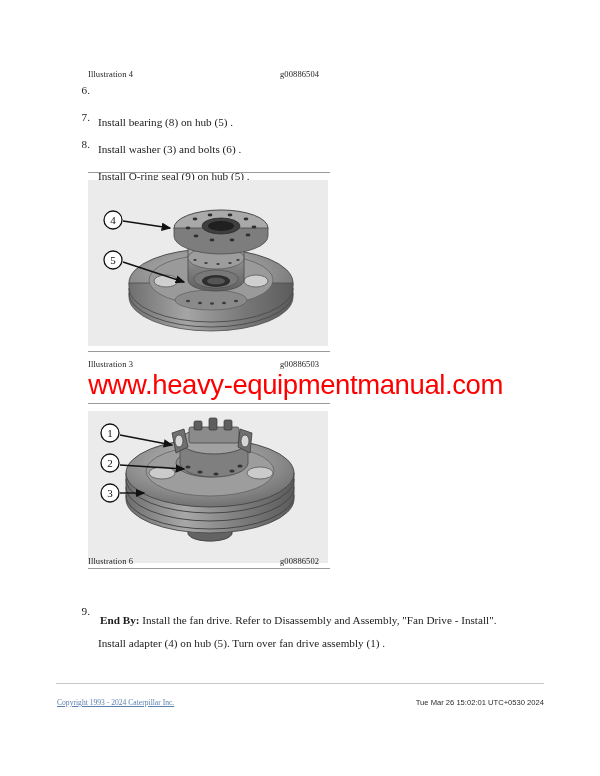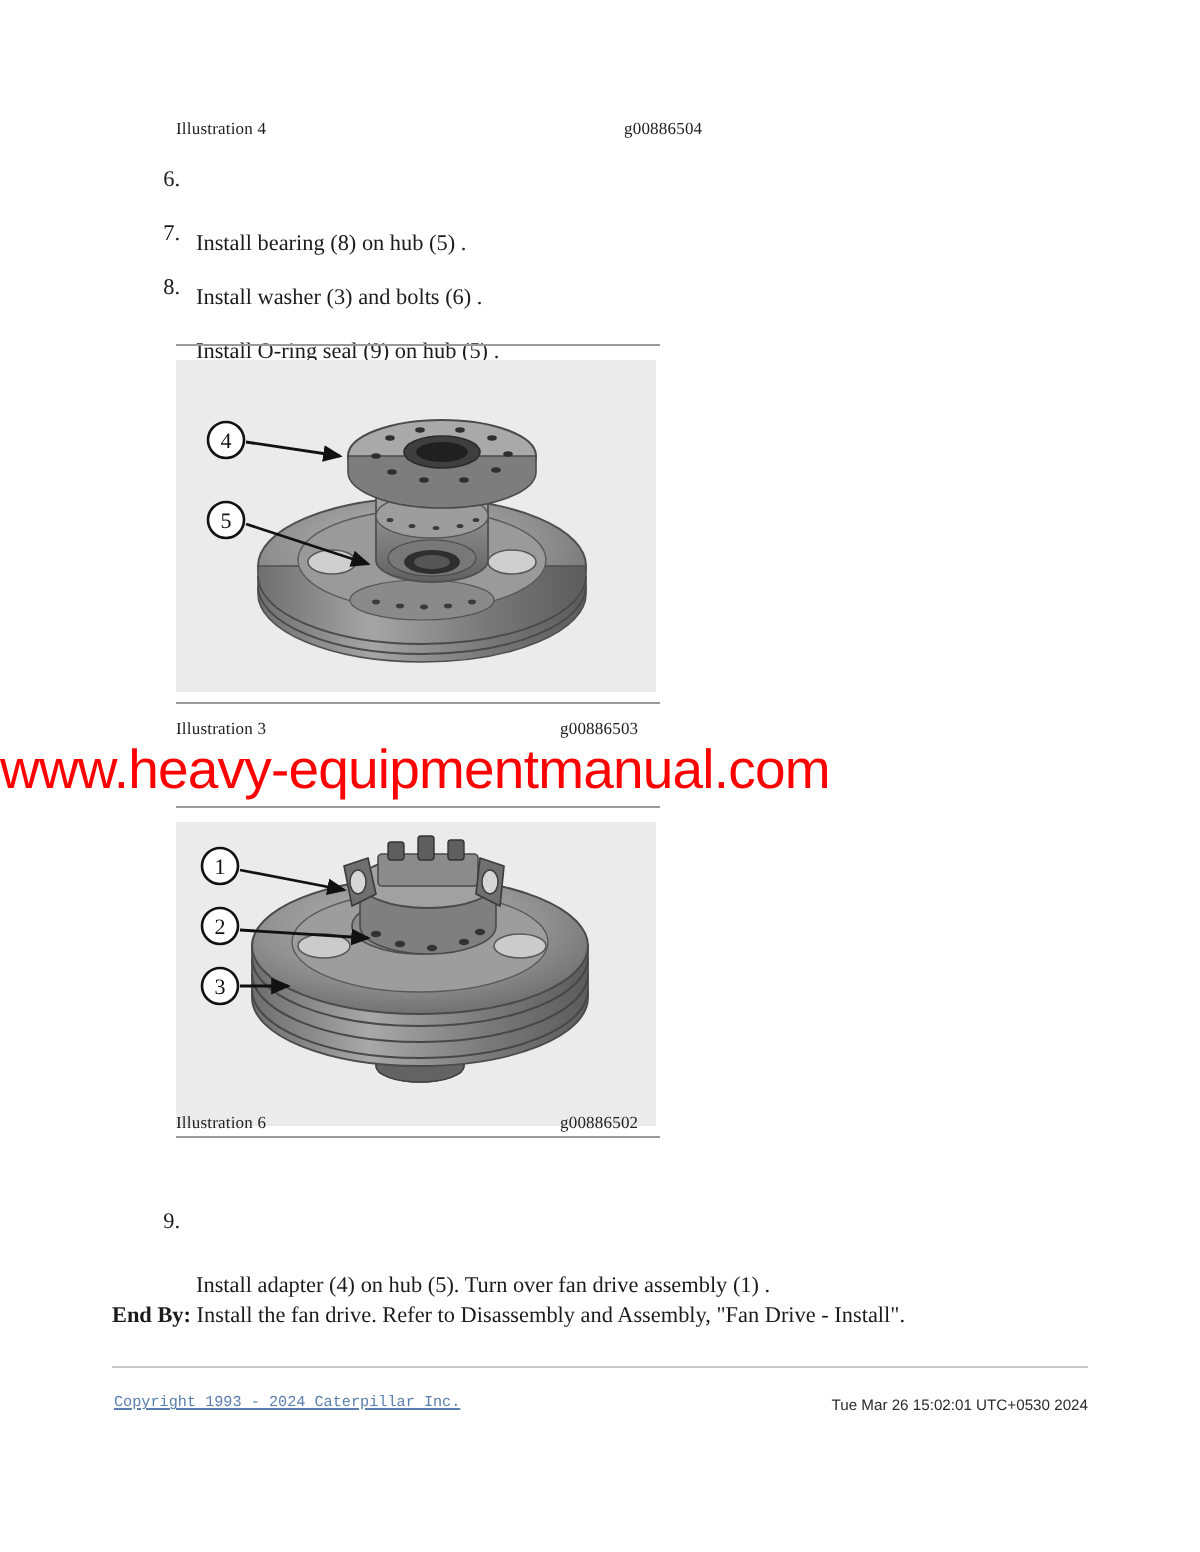--- a/index.html
+++ b/index.html
@@ -87,36 +87,36 @@
     background: #ebebeb;
     overflow: hidden;
   }
   .figure svg { display: block; width: 100%; height: 100%; }
 
   
   .watermark {
     position: absolute;
     left: 0;
     width: 503px;
-    text-align: left;
+    text-align: right;
     color: #fe0000;
     font-family: "Liberation Sans", "DejaVu Sans", sans-serif;
     font-size: 27.5px;
     font-weight: 400;
     letter-spacing: -0.4px;
     white-space: nowrap;
     z-index: 40;
     pointer-events: none;
   }
 
   
   .footer-left {
     position: absolute;
     left: 57px;
-    font-family: Liberation Mono, monospace;
+    font-family: Liberation Serif, serif;
     font-size: 7.6px;
     line-height: 13px;
     color: #5a7fae;
   }
   .footer-left a {
     color: #5a7fae;
     text-decoration: underline;
     display: block;
   }
   .footer-right {
@@ -127,21 +127,21 @@
     line-height: 13px;
     color: #2b2b2b;
     white-space: nowrap;
   }
 </style>
 </head>
 <body>
 
 <div class="page">
 
-  <div class="caption-row" style="top:59px;gap:32px;">
+  <div class="caption-row" style="top:69px;">
     <span class="cap-label">Illustration 4</span>
     <span class="cap-code">g00886504</span>
   </div>
 
   <div class="step" style="top:83px;">
     <span class="num">6.</span>
     <span class="txt">Install bearing (8) on hub (5) .</span>
   </div>
   <div class="step" style="top:110px;">
     <span class="num">7.</span>
@@ -329,21 +329,21 @@
   <div class="caption-row" style="top:556px;">
     <span class="cap-label">Illustration 6</span>
     <span class="cap-code">g00886502</span>
   </div>
 
   <div class="step" style="top:604px;">
     <span class="num">9.</span>
     <span class="txt">Install adapter (4) on hub (5). Turn over fan drive assembly (1) .</span>
   </div>
 
-  <div class="endby" style="top:651px;">
+  <div class="endby" style="top:613px;margin-left:44px;">
     <b>End By:</b><span> Install the fan drive. Refer to Disassembly and Assembly, "Fan Drive - Install".</span>
   </div>
 
   <div class="rule-footer" style="top:683px;"></div>
 
   <div class="footer-left" style="top:696px;">
     <a href="#" style="color: rgb(90, 127, 174);">Copyright 1993 - 2024 Caterpillar Inc.</a>
   </div>
   <div class="footer-right" style="top:696px;">Tue Mar 26 15:02:01 UTC+0530 2024</div>
 

